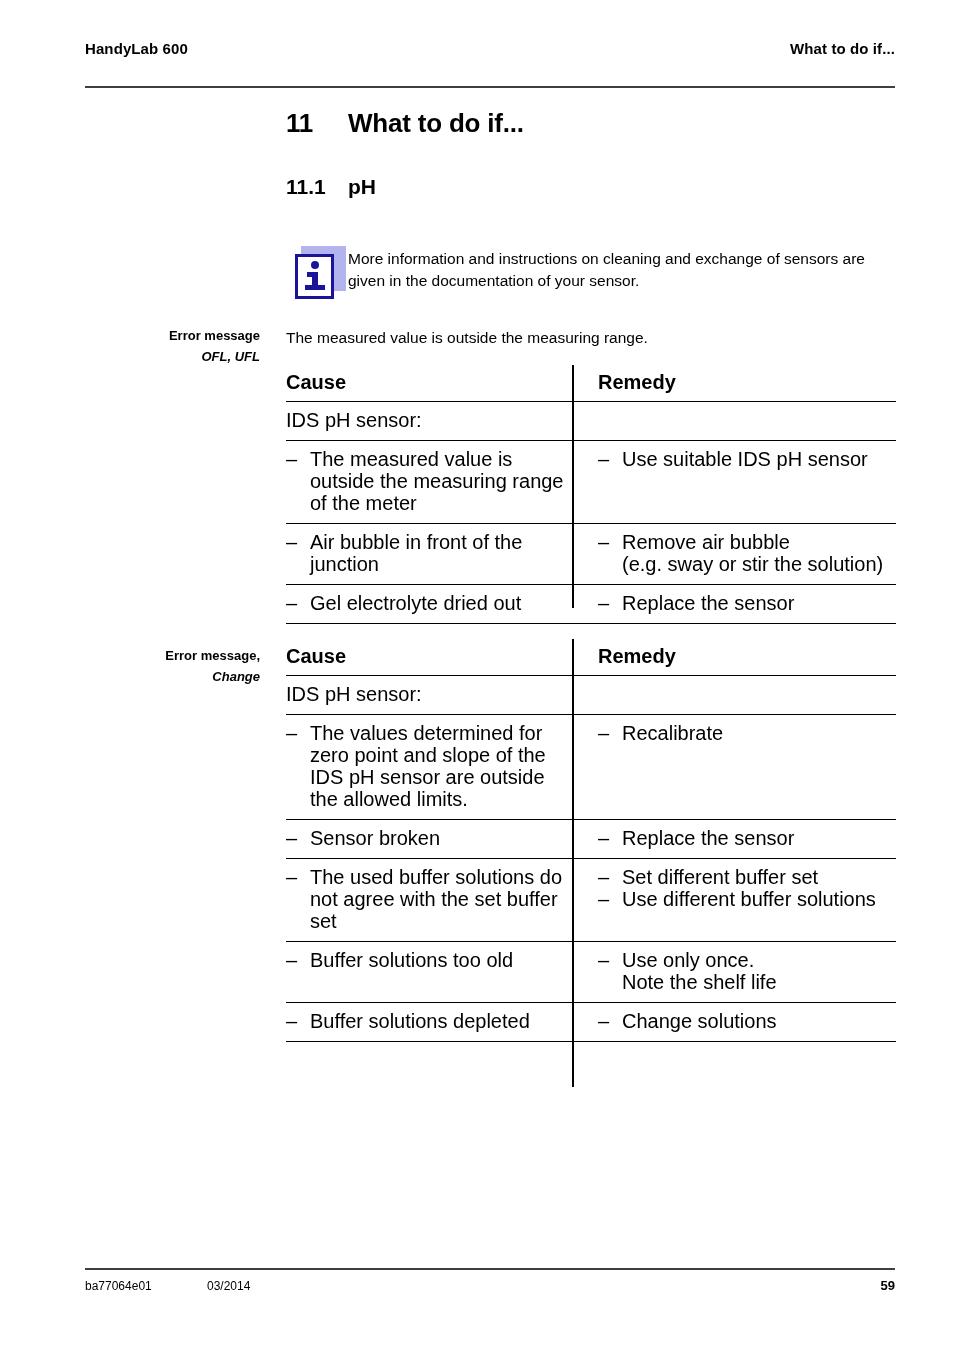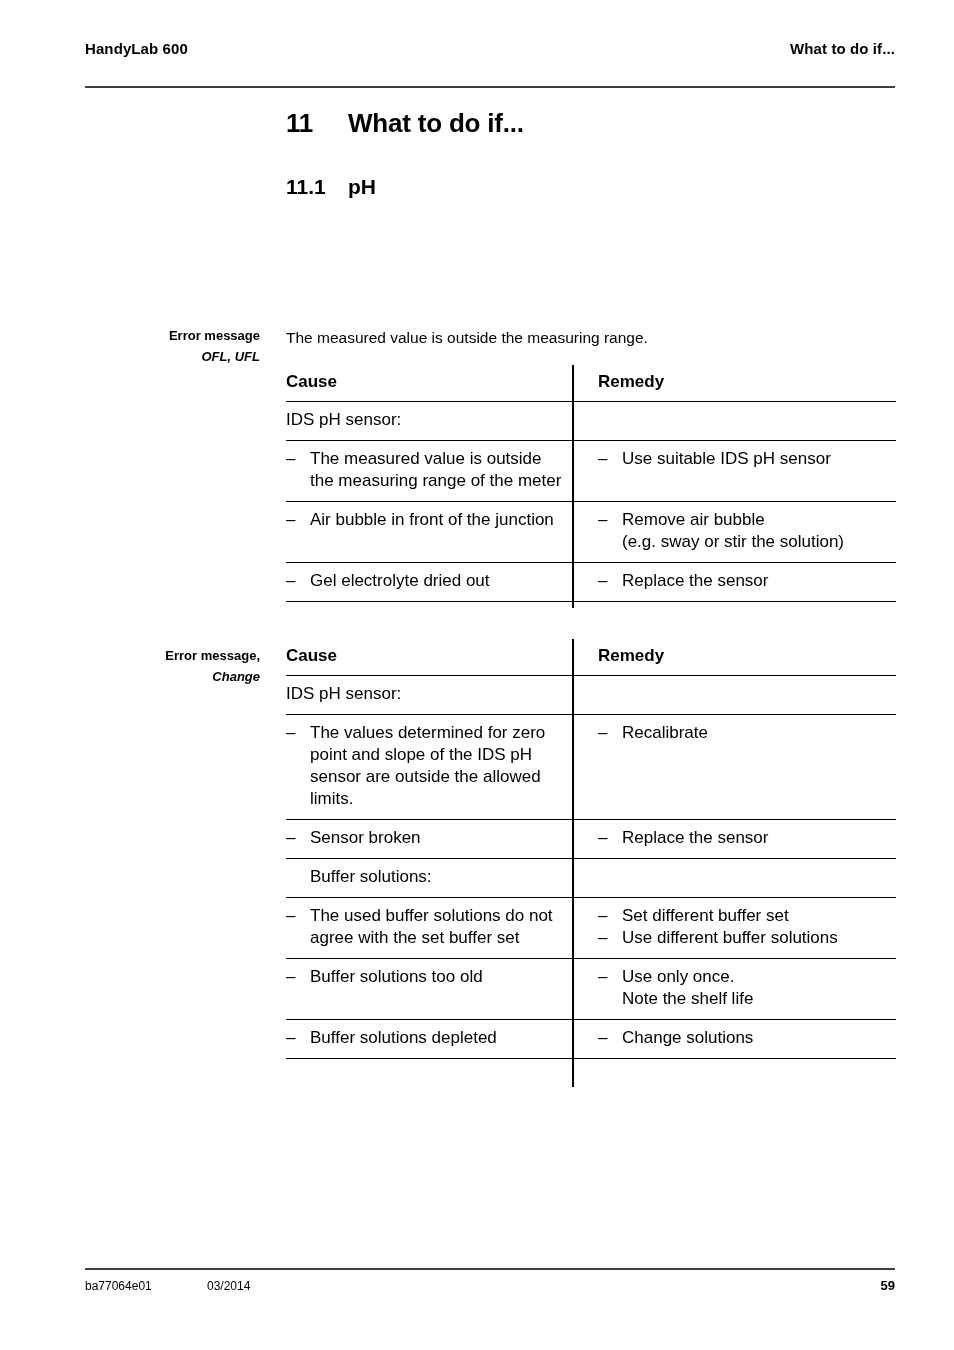--- a/index.html
+++ b/index.html
@@ -182,21 +182,21 @@
   .trow {
     display: flex;
     position: relative;
     border-bottom: 1.6px solid #000000;
   }
   .trow.head {
     border-bottom: 1.6px solid #000000;
   }
   .tcell {
     box-sizing: border-box;
-    font-size: 17px;
+    font-size: 20px;
     line-height: 22px;
     padding: 7px 6px 9px 0;
   }
   .tcell.c1 { width: 286px; flex: none; }
   .tcell.c2 { width: 324px; flex: none; padding-left: 26px; }
   .tcell.hdr { font-weight: bold; padding-top: 6px; padding-bottom: 8px; }
 
   .item {
     display: flex;
   }
@@ -245,20 +245,33 @@
   <div class="chapter">
     <span class="num">11</span>
     <span>What to do if...</span>
   </div>
 
   <div class="section">
     <span class="num">11.1</span>
     <span>pH</span>
   </div>
 
+  <div class="note">
+    <div class="note-icon">
+      <div class="shadow"></div>
+      <div class="box"></div>
+      <div class="glyph">
+        <div class="dot"></div>
+        <div class="serif-top"></div>
+        <div class="stem"></div>
+        <div class="serif-bot"></div>
+      </div>
+    </div>
+    <div class="note-text">More information and instructions on cleaning and exchange of sensors are given in the documentation of your sensor.</div>
+  </div>
 
   <div id="blocks-root">
       <div class="margin-label" style="top: 325px;"><span>Error message</span><span class="ital">OFL, UFL</span></div>
       <div class="intro" style="top: 327px;">The measured value is outside the measuring range.</div>
       <div class="tbl" style="top: 365px;">
         <div class="trow head">
           <div class="tcell hdr c1">Cause</div>
           <div class="tcell hdr c2">Remedy</div>
         </div>
         <div class="trow">
@@ -346,26 +359,20 @@
           </div>
           <div class="tcell c2">
             <div class="item">
               <span class="dash">–</span>
               <span class="txt">Replace the sensor</span>
             </div>
           </div>
         </div>
         <div class="trow">
           <div class="tcell c1">
-            <div class="plain indent">Buffer solutions:</div>
-          </div>
-          <div class="tcell c2"></div>
-        </div>
-        <div class="trow">
-          <div class="tcell c1">
             <div class="item">
               <span class="dash">–</span>
               <span class="txt">The used buffer solutions do not agree with the set buffer set</span>
             </div>
           </div>
           <div class="tcell c2">
             <div class="item">
               <span class="dash">–</span>
               <span class="txt">Set different buffer set</span>
             </div>

